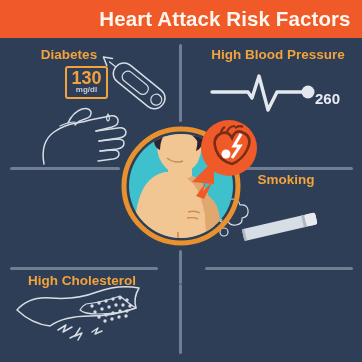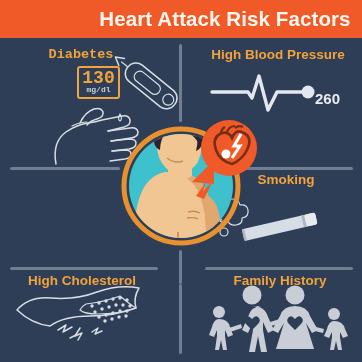--- a/index.html
+++ b/index.html
@@ -22,21 +22,21 @@
   .d-h2b{left:205px;top:267px;width:148px;height:3px;}
   .d-v1{left:179px;top:44px;width:3px;height:78px;}
   .d-v2{left:179px;top:250px;width:3px;height:34px;}
   .d-v3{left:179px;top:284px;width:3px;height:70px;}
 
   
   .cell{position:absolute;}
   .cell-label{position:absolute;width:100%;text-align:center;
        color:#f2a33c;font-size:13.5px;font-weight:bold;white-space:nowrap;}
 
-  .c-diabetes{left:16px;top:42px;width:180px;height:124px;font-family:Liberation Mono, monospace;}
+  .c-diabetes{left:4px;top:42px;width:180px;height:124px;}
   .c-bp{left:182px;top:42px;width:180px;height:124px;}
   .c-over{left:0;top:170px;width:180px;height:95px;}
   .c-smoke{left:182px;top:170px;width:180px;height:95px;}
   .c-chol{left:0;top:270px;width:180px;height:104px;}
   .c-fam{left:182px;top:270px;width:180px;height:92px;}
 
   .lbl-diabetes{top:5px;left:-25px;}
   .lbl-bp{top:5px;left:6px;}
   .lbl-over{top:2px;left:-10px;}
   .lbl-smoke{top:2px;left:14px;}
@@ -180,52 +180,20 @@
           <circle cx="126" cy="46" r="1.7"></circle>
       </g>
 
       <path class="ln" d="M58 60 l8 -5 l-3 7 l9 -5"></path>
       <path class="ln" d="M80 58 l-5 8 l7 -3 l-4 7"></path>
       <path class="ln" d="M92 62 l6 -4 l-3 6 l7 -3"></path>
       <path class="ln" d="M70 68 l6 -3"></path>
     </svg>
   </div>
 
-  <div class="cell c-fam">
-    <div class="cell-label lbl-fam">Family History</div>
-
-    <svg width="180" height="92" style="position:absolute;left:0;top:0">
-
-      <circle class="sil" cx="37" cy="42" r="6"></circle>
-      <path class="sil" d="M37 49 q9 0 11 8 l3 8 l-5 2 l-3 -7 l0 6
-                           l2 14 l-4 0 l-2 -10 l-2 10 l-4 0 l2 -14 l0 -6
-                           l-3 7 l-5 -2 l3 -8 q2 -8 7 -8z"></path>
-
-      <circle class="sil" cx="70" cy="25" r="9.5"></circle>
-      <path class="sil" d="M70 36 q13 0 16 11 l6 13 l-6 3 l-5 -11 l0 8
-                           l4 22 l-6 0 l-3 -16 l-3 16 l-6 0 l4 -22 l0 -8
-                           l-5 11 l-6 -3 l6 -13 q3 -11 14 -11z"></path>
-      <path d="M70 49 q-4 -5 -7 -1 q-2 3 1 6 l6 6 l6 -6 q3 -3 1 -6 q-3 -4 -7 1z" fill="#2e3e56"></path>
-
-      <circle class="sil" cx="113" cy="25" r="9.5"></circle>
-      <path class="sil" d="M113 36 q12 0 15 10 l8 14 l-6 3 l-6 -10
-                           l8 26 l-38 0 l8 -26 l-6 10 l-6 -3 l8 -14
-                           q3 -10 15 -10z"></path>
-      <path d="M113 49 q-4 -5 -7 -1 q-2 3 1 6 l6 6 l6 -6 q3 -3 1 -6 q-3 -4 -7 1z" fill="#2e3e56"></path>
-
-      <circle class="sil" cx="152" cy="44" r="6"></circle>
-      <path class="sil" d="M152 51 q9 0 11 8 l3 7 l-5 2 l-3 -6 l0 5
-                           l2 13 l-4 0 l-2 -9 l-2 9 l-4 0 l2 -13 l0 -5
-                           l-3 6 l-5 -2 l3 -7 q2 -8 7 -8z"></path>
-
-      <path class="sil" d="M47 58 l12 -4 l1 4 l-12 4z"></path>
-      <path class="sil" d="M88 52 l10 -3 l1 4 l-10 3z"></path>
-      <path class="sil" d="M130 56 l12 3 l-1 4 l-12 -3z"></path>
-    </svg>
-  </div>
 
   <svg width="362" height="362" style="position:absolute;left:0;top:0">
     <defs>
       <clipPath id="discClip">
           <circle cx="181" cy="186" r="52"></circle>
         </clipPath>
     </defs>
 
     <circle cx="181" cy="186" r="57" fill="none" stroke="#e8912e" stroke-width="5"></circle>
 

